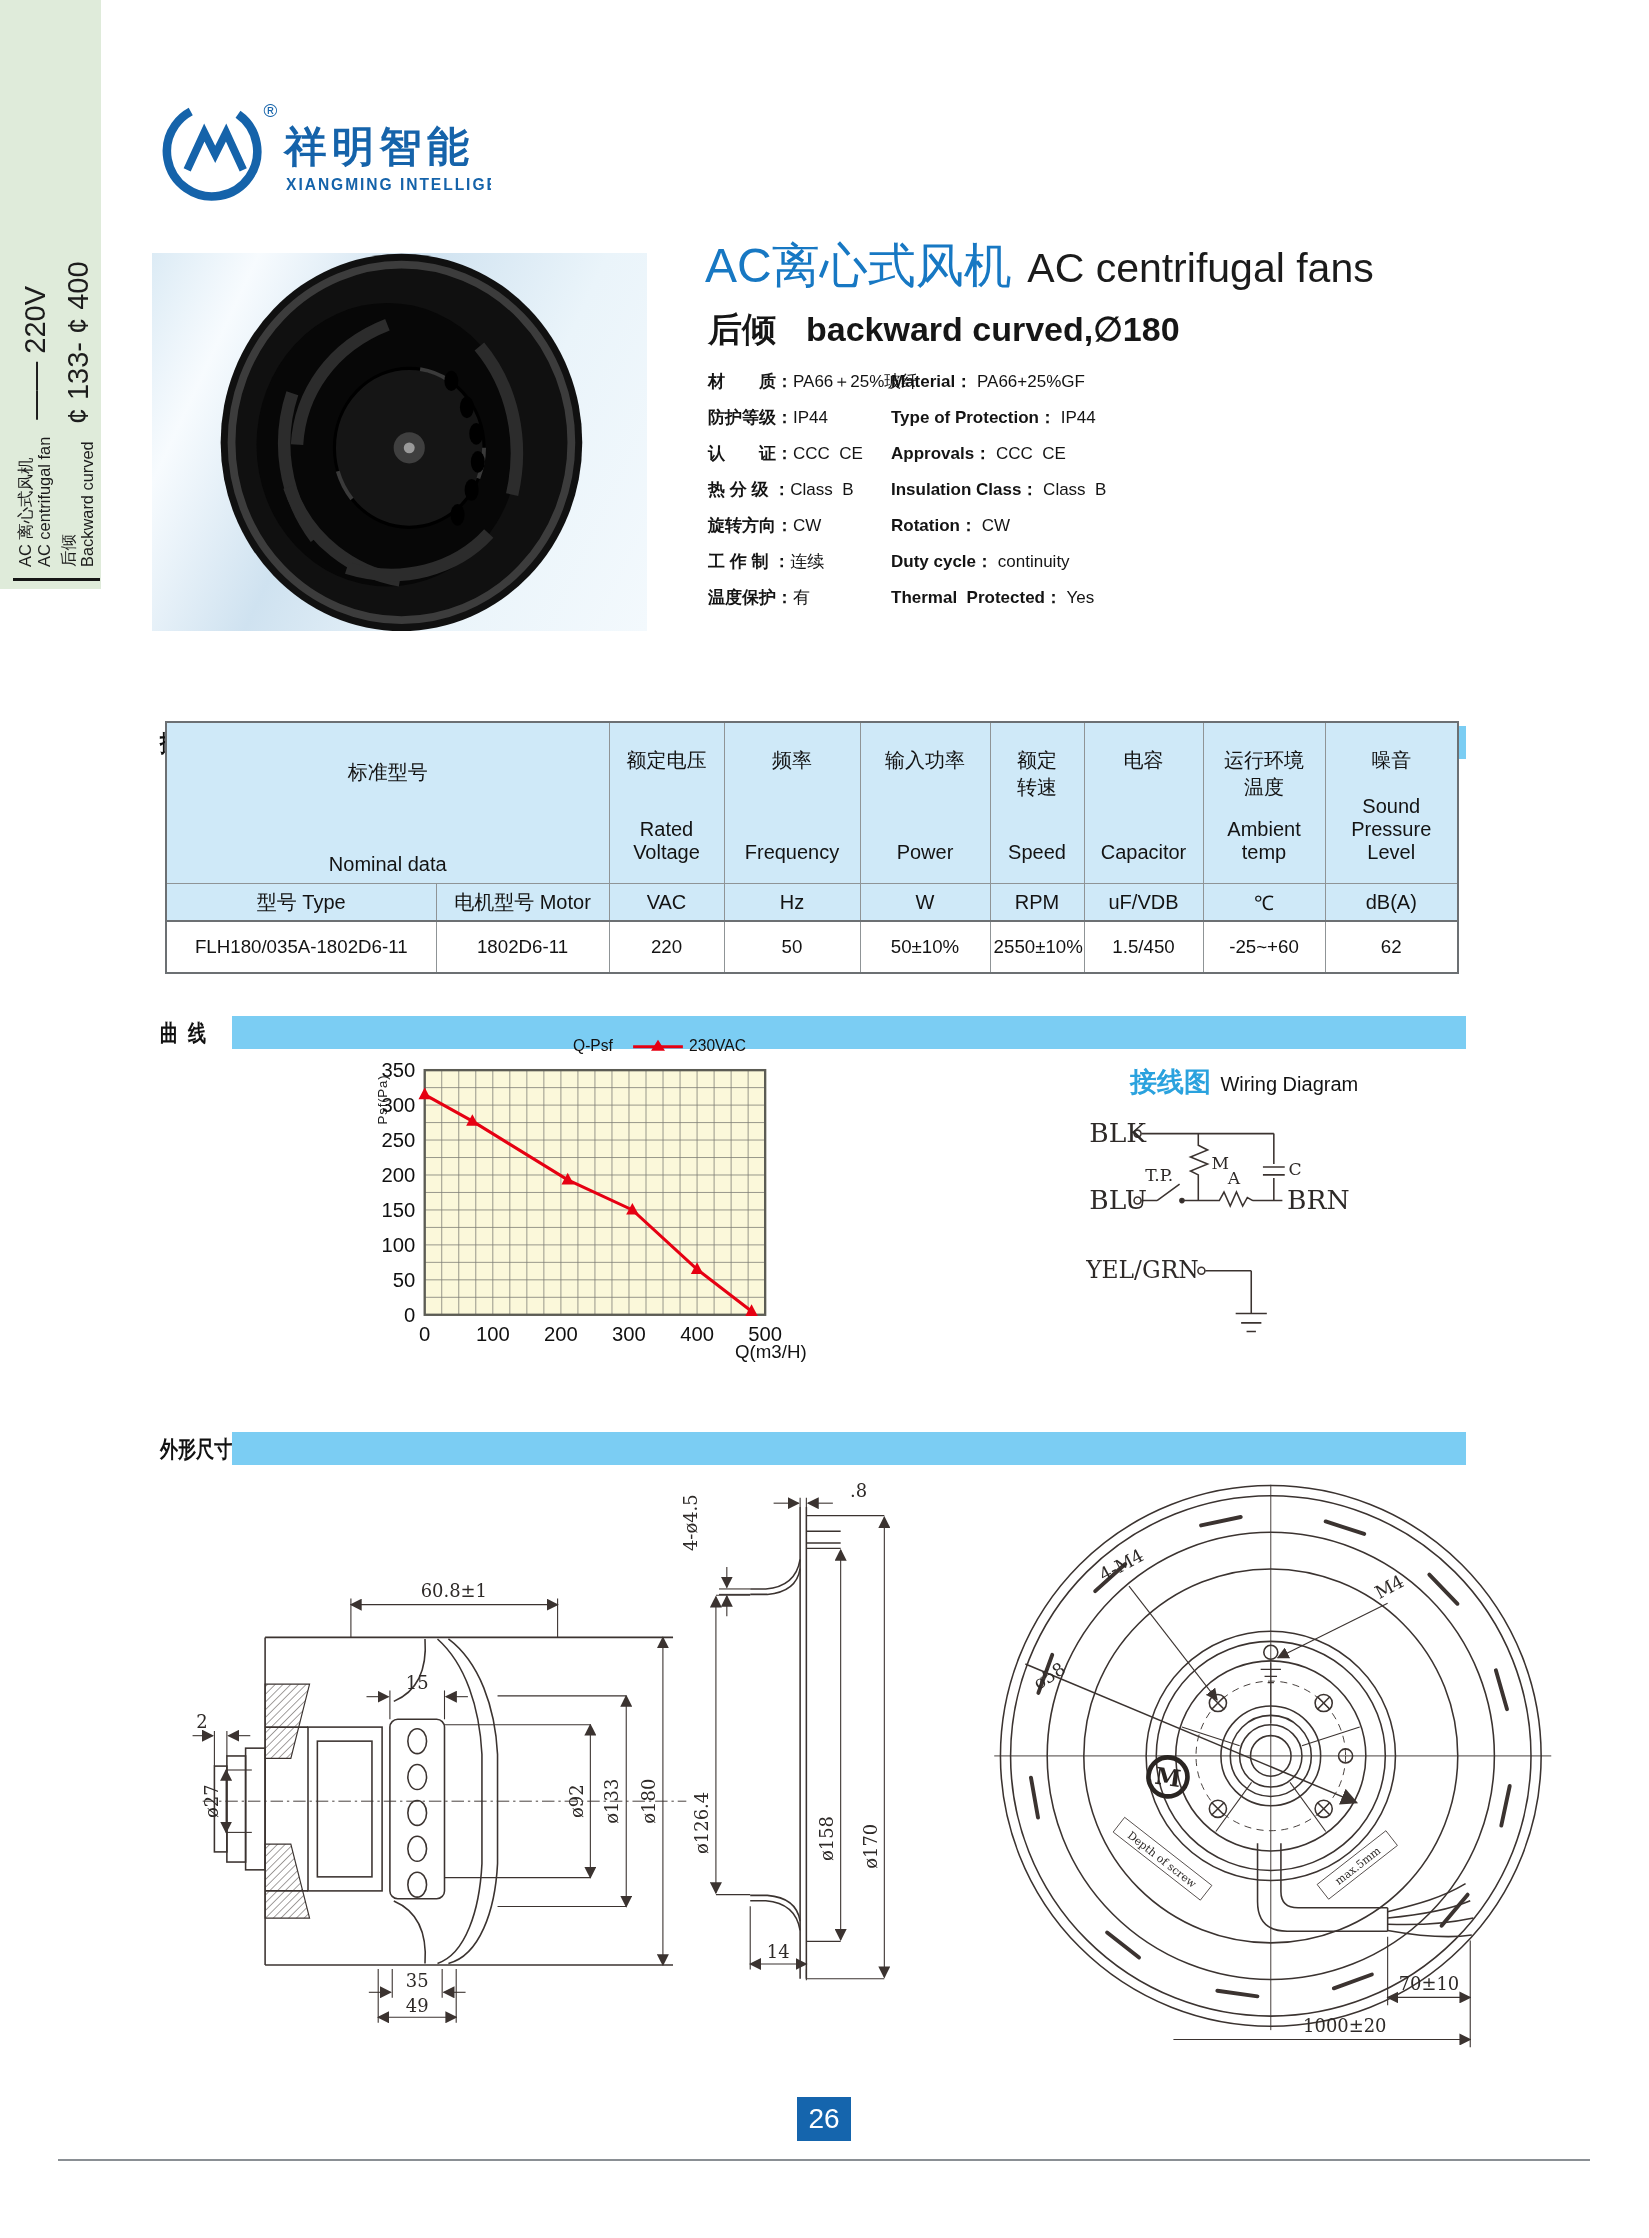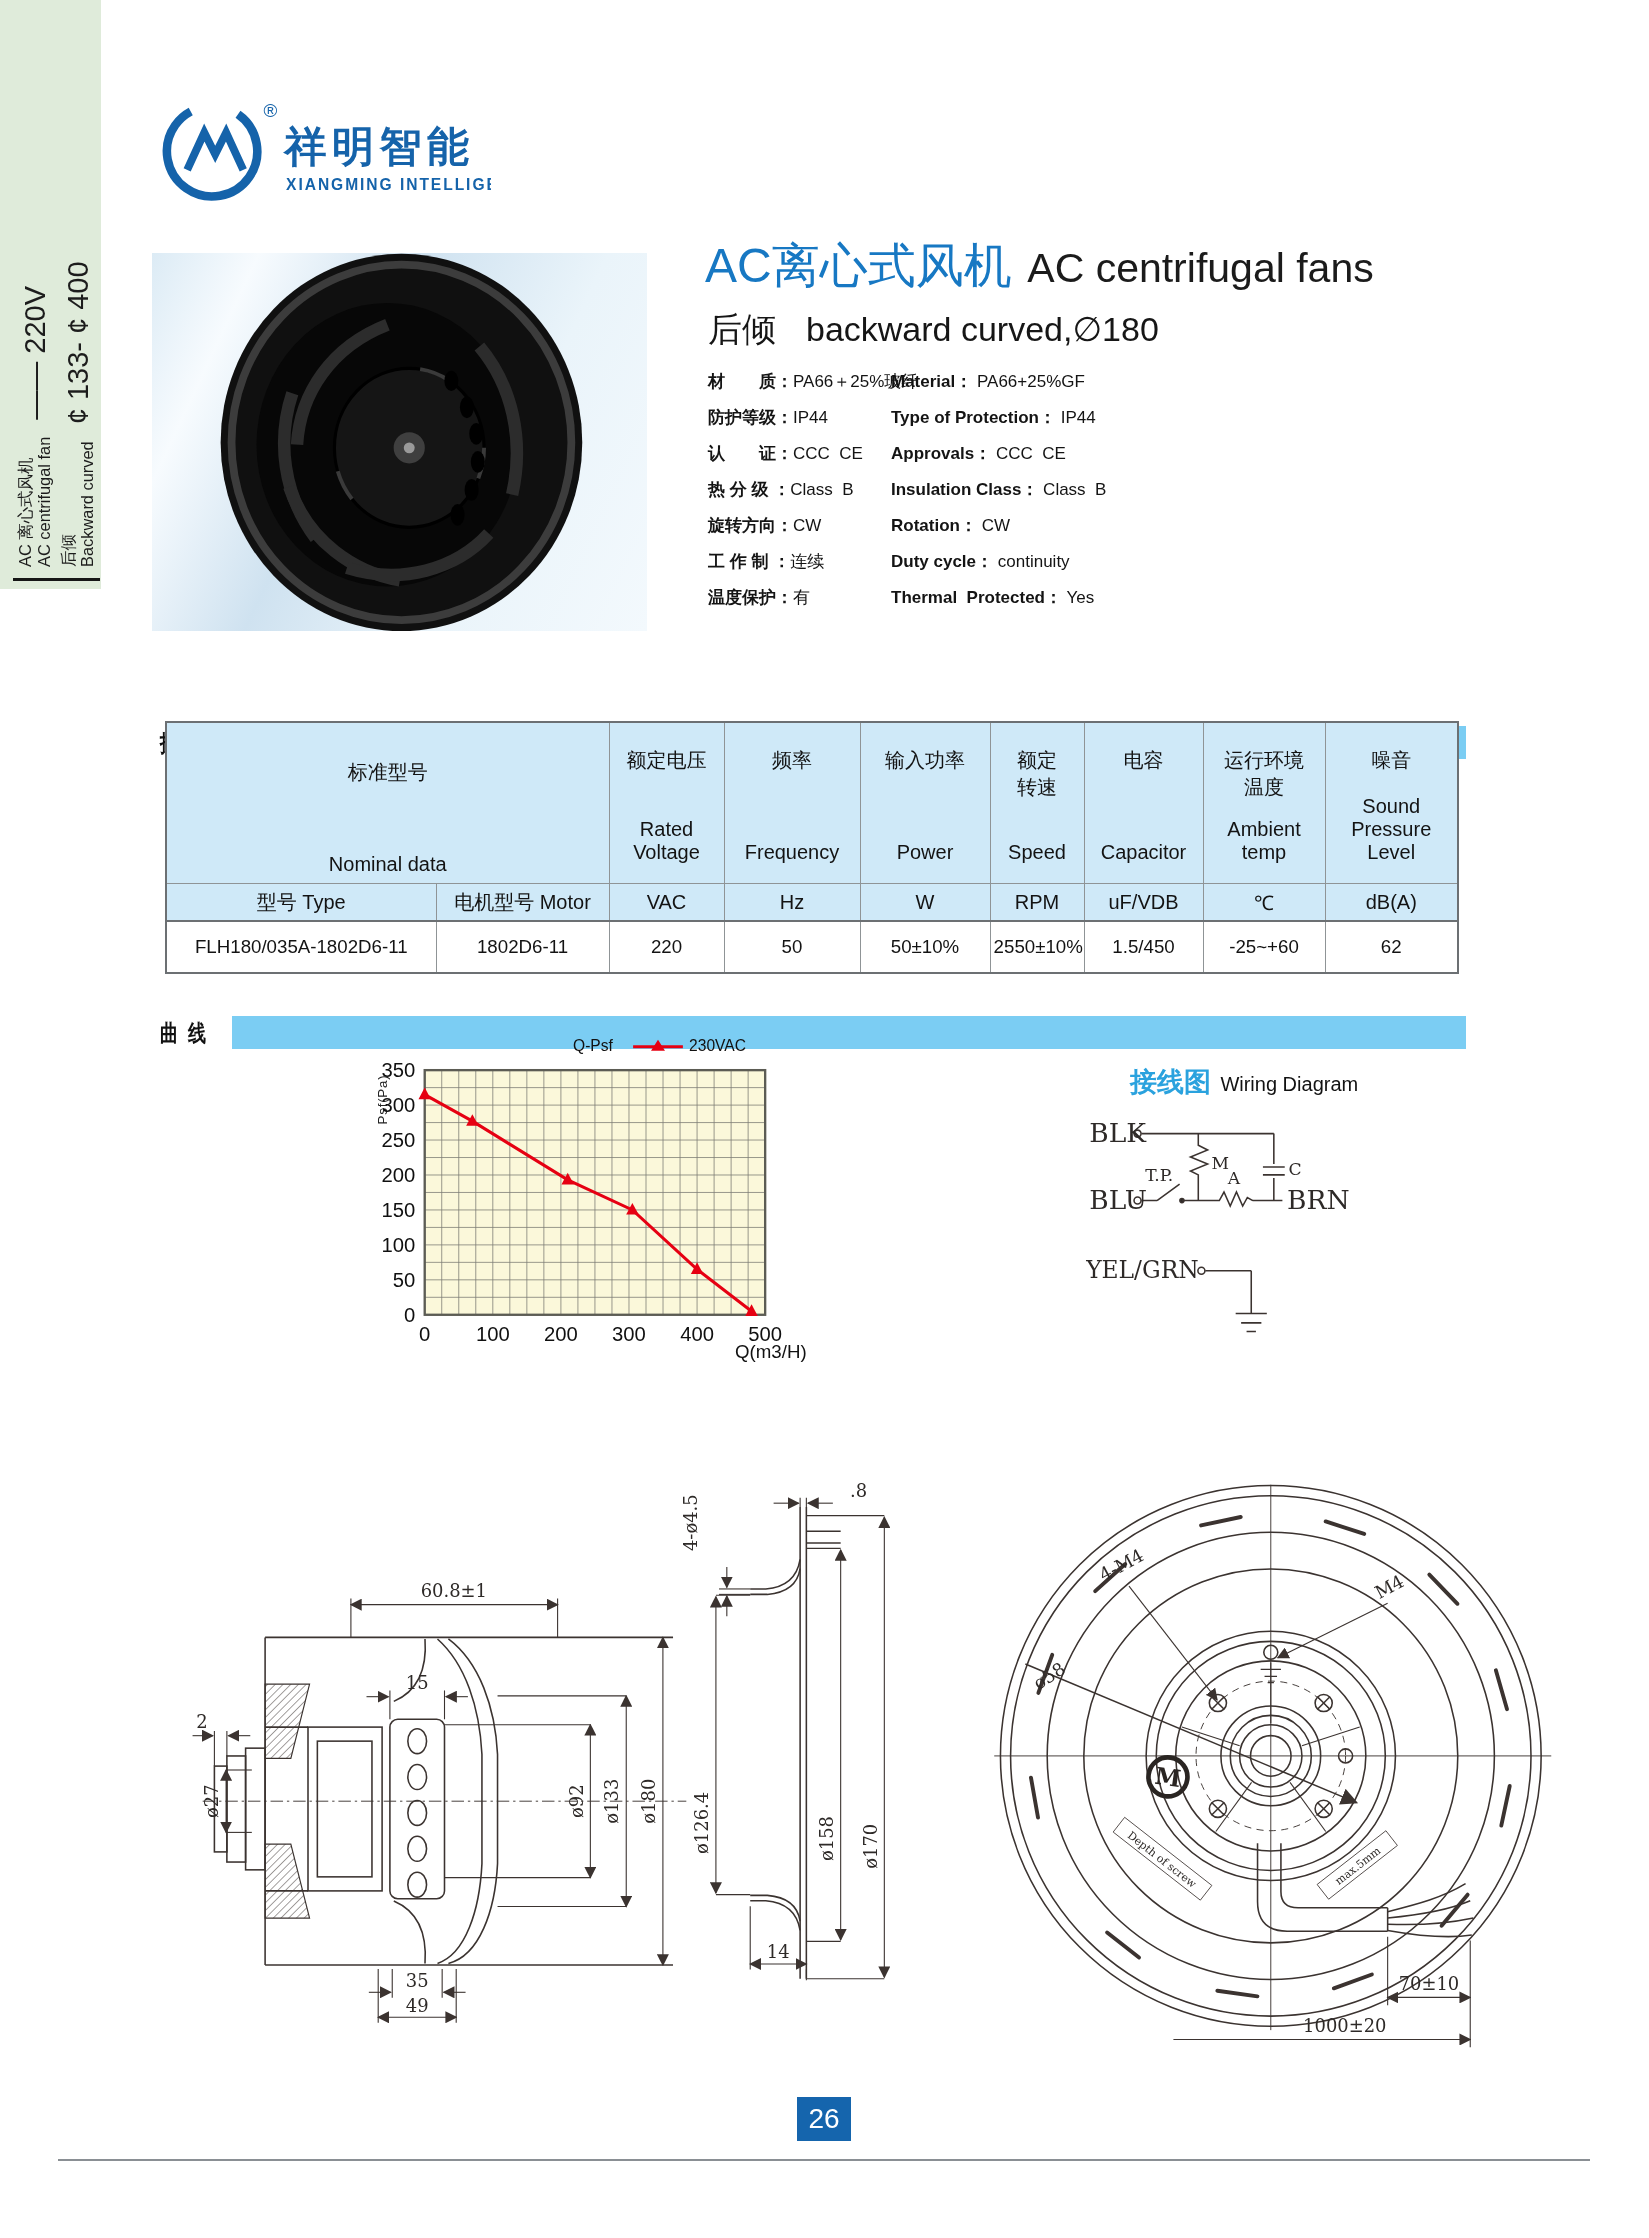--- a/index.html
+++ b/index.html
@@ -19,21 +19,21 @@
   .logo-en{font-size:20px;font-weight:700;fill:#1563aa;letter-spacing:2.5px;font-family:"Liberation Sans",sans-serif;}
 
   
   #photo{left:152px;top:253px;width:495px;height:378px;
     background:linear-gradient(115deg,#dcebf5 0%,#f7fbfe 16%,#cfe2f0 40%,#eaf4fa 68%,#f3f9fd 100%);}
 
   
   #title-row{left:705px;top:234px;white-space:nowrap;}
   #title-zh{font-size:48px;font-weight:400;color:#1778c3;}
   #title-en{font-size:41px;color:#1b1b1b;margin-left:15.6px;font-weight:500;}
-  #subtitle-row{left:708px;top:307px;white-space:nowrap;font-weight:400;color:#161616;}
+  #subtitle-row{left:708px;top:307px;white-space:nowrap;font-weight:700;color:#161616;}
   #subtitle-zh{font-size:34px;}
   #subtitle-en{font-size:34px;margin-left:30px;}
 
   
   .spec-col{line-height:36px;font-size:17px;color:#141414;white-space:pre;}
   .spec-col b{font-weight:700;}
 
   
   .sec{left:160px;width:1306px;height:33px;display:flex;align-items:center;margin-top:46px;}
   .sec-label{font-size:21px;font-weight:700;color:#111;transform:scale(.86,1.1);transform-origin:left center;
@@ -314,20 +314,24 @@
       <text class="cad" x="8" y="144" font-size="34">BLU</text>
       <text class="cad" x="262" y="144" font-size="34">BRN</text>
       <text class="cad" x="4" y="233" font-size="30">YEL/GRN</text>
       <text class="cad" x="80" y="108" font-size="22">T.P.</text>
       <text class="cad" x="165" y="92" font-size="22">M</text>
       <text class="cad" x="186" y="112" font-size="22">A</text>
       <text class="cad" x="264" y="100" font-size="22">C</text>
     </svg>
   </div>
 
+  <div class="abs sec" style="top:1386px;">
+    <span class="sec-label">外形尺寸</span>
+    <div class="sec-bar"></div>
+  </div>
 
   <svg class="abs" style="left:191px;top:1575px;" width="507" height="468" viewBox="0 0 650 600">
     <defs>
       <marker id="la" viewBox="0 0 10 10" refX="9" refY="5" markerWidth="11" markerHeight="11" orient="auto-start-reverse">
           <path d="M0,0L10,5L0,10z" fill="#3b3330"></path>
         </marker>
       <pattern id="hatchL" width="7" height="7" patternTransform="rotate(45)" patternUnits="userSpaceOnUse">
           <line x1="0" y1="0" x2="0" y2="7" stroke="#3b3330" stroke-width="1.2"></line>
         </pattern>
     </defs>

